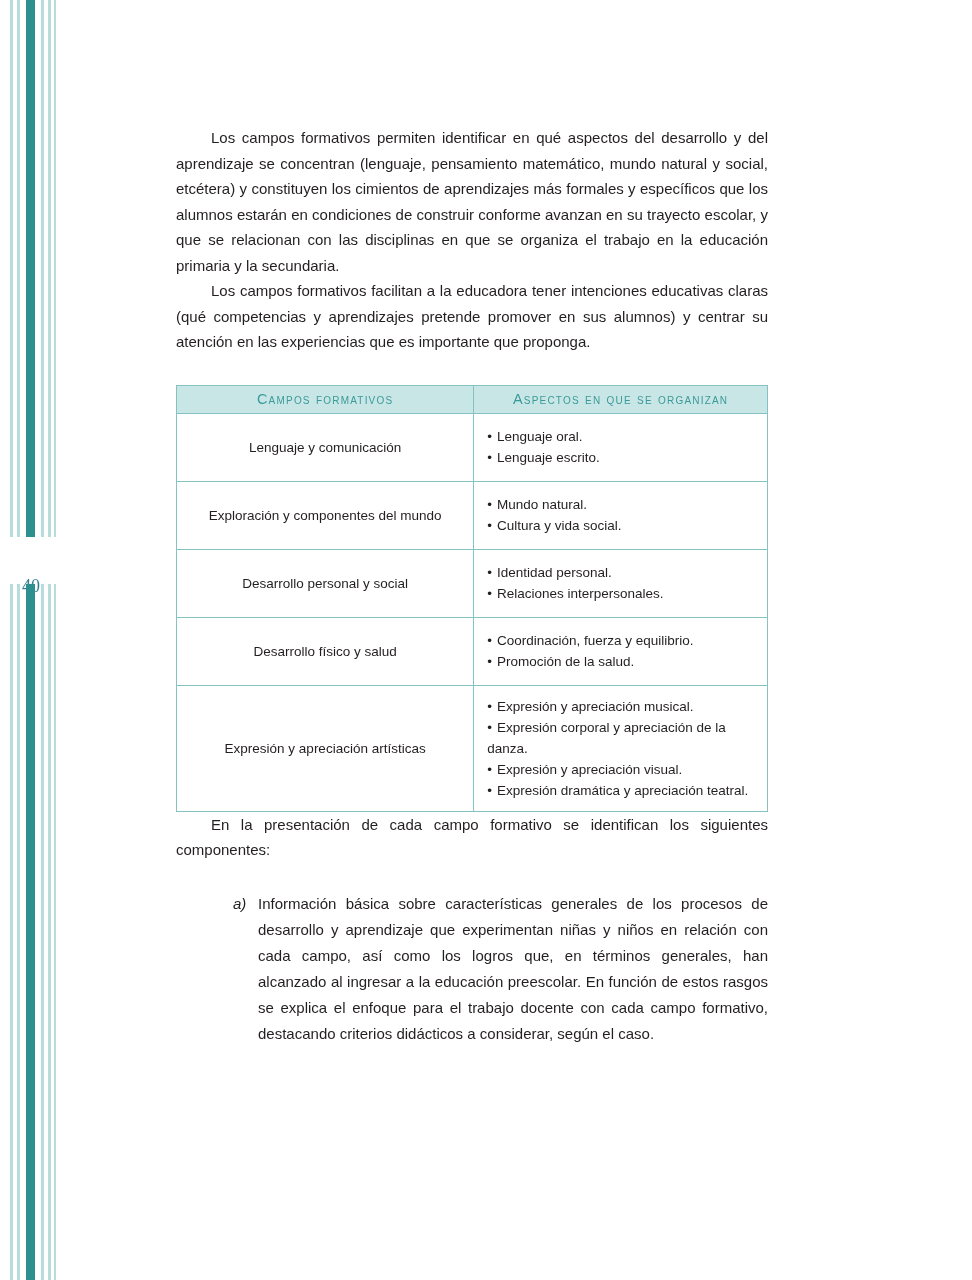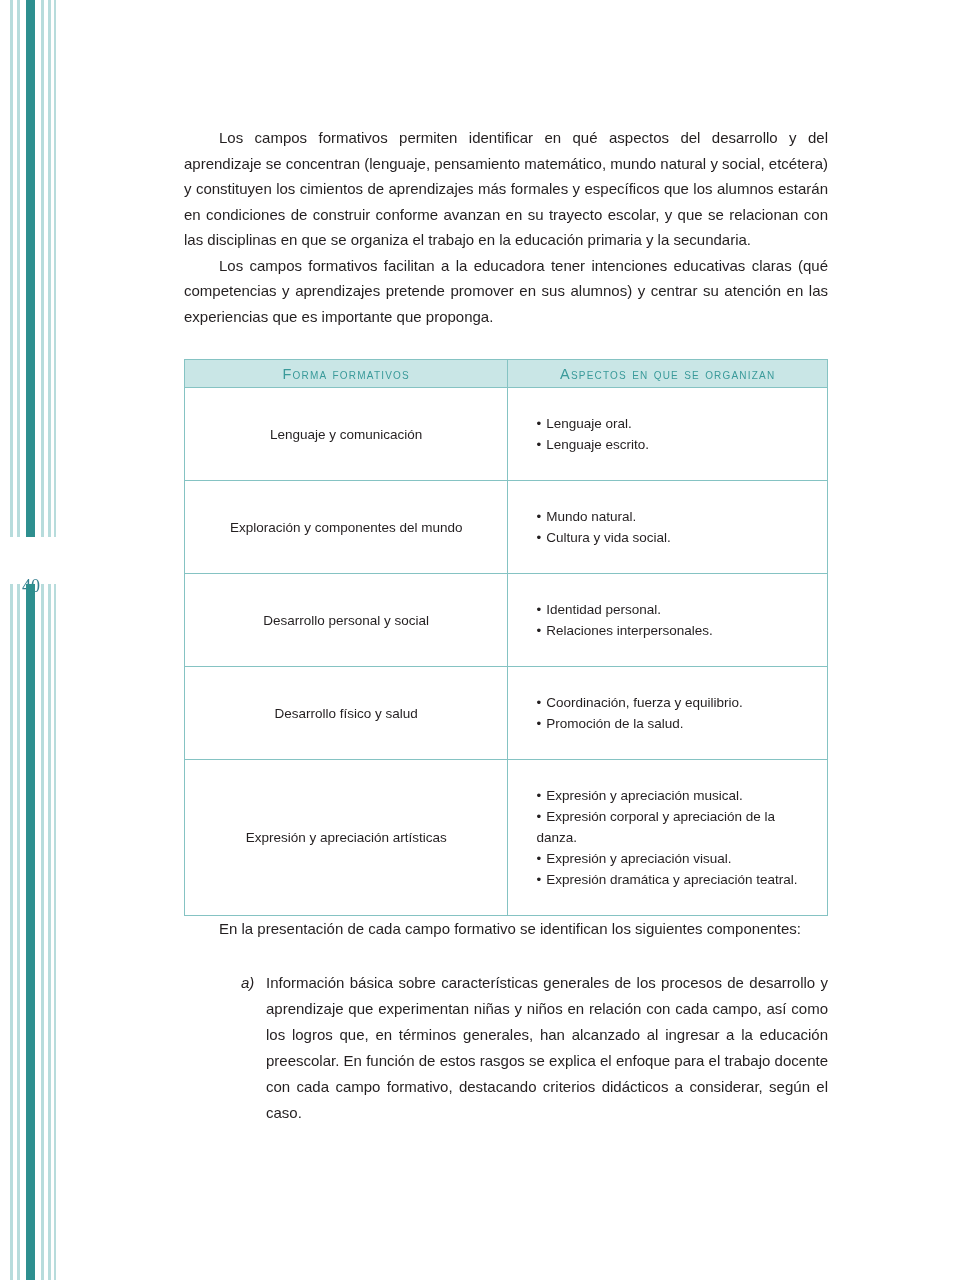--- a/index.html
+++ b/index.html
@@ -33,21 +33,21 @@
   .st-6{left:54px;width:2px;background:var(--stripe-light);}
 
   .page-number{
     position:absolute;left:22px;top:541px;
     font-family:"Liberation Serif", serif;
     font-size:18px;color:var(--accent-dark);margin-top:35px;
   }
 
   
   .content{
-    position:absolute;left:184px;top:125px;width:644px;
+    position:absolute;left:176px;top:125px;width:592px;
   }
   .content p{
     margin:0;
     font-size:15px;line-height:25.5px;
     text-align:justify;
     text-indent:35px;
     color:var(--text);
   }
 
   
@@ -77,21 +77,21 @@
   td.campo{
     text-align:center;
     vertical-align:middle;
     padding:26px 14px;
   }
   td.aspectos{
     vertical-align:middle;
     padding:9px 6px 9px 12px;
   }
   td.aspectos ul{
-    margin:16px;padding:0;list-style:none;
+    margin:1px;padding:0;list-style:none;
   }
   td.aspectos li{
     line-height:21px;
   }
   td.aspectos li::before{
     content:"\2022";
     margin-right:5px;
   }
   tr.row-short td{height:61px;}
   tr.row-tall td{height:102px;}
@@ -140,21 +140,21 @@
 </div>
 
 <div class="content">
 
   <p>Los campos formativos permiten identificar en qué aspectos del desarrollo y del aprendizaje se concentran (lenguaje, pensamiento matemático, mundo natural y social, etcétera) y constituyen los cimientos de aprendizajes más formales y específicos que los alumnos estarán en condiciones de construir conforme avanzan en su trayecto escolar, y que se relacionan con las disciplinas en que se organiza el trabajo en la educación primaria y la secundaria.</p>
   <p>Los campos formativos facilitan a la educadora tener intenciones educativas claras (qué competencias y aprendizajes pretende promover en sus alumnos) y centrar su atención en las experiencias que es importante que proponga.</p>
 
   <table class="campos">
     <thead>
       <tr>
-        <th class="col-campos">Forma formativos</th>
+        <th class="col-campos">Campos formativos</th>
         <th class="col-aspectos">Aspectos en que se organizan</th>
       </tr>
     </thead>
     <tbody>
       <tr class="row-short">
         <td class="campo">Lenguaje y comunicación</td>
         <td class="aspectos">
           <ul>
             <li>Lenguaje oral.</li>
             <li>Lenguaje escrito.</li>

